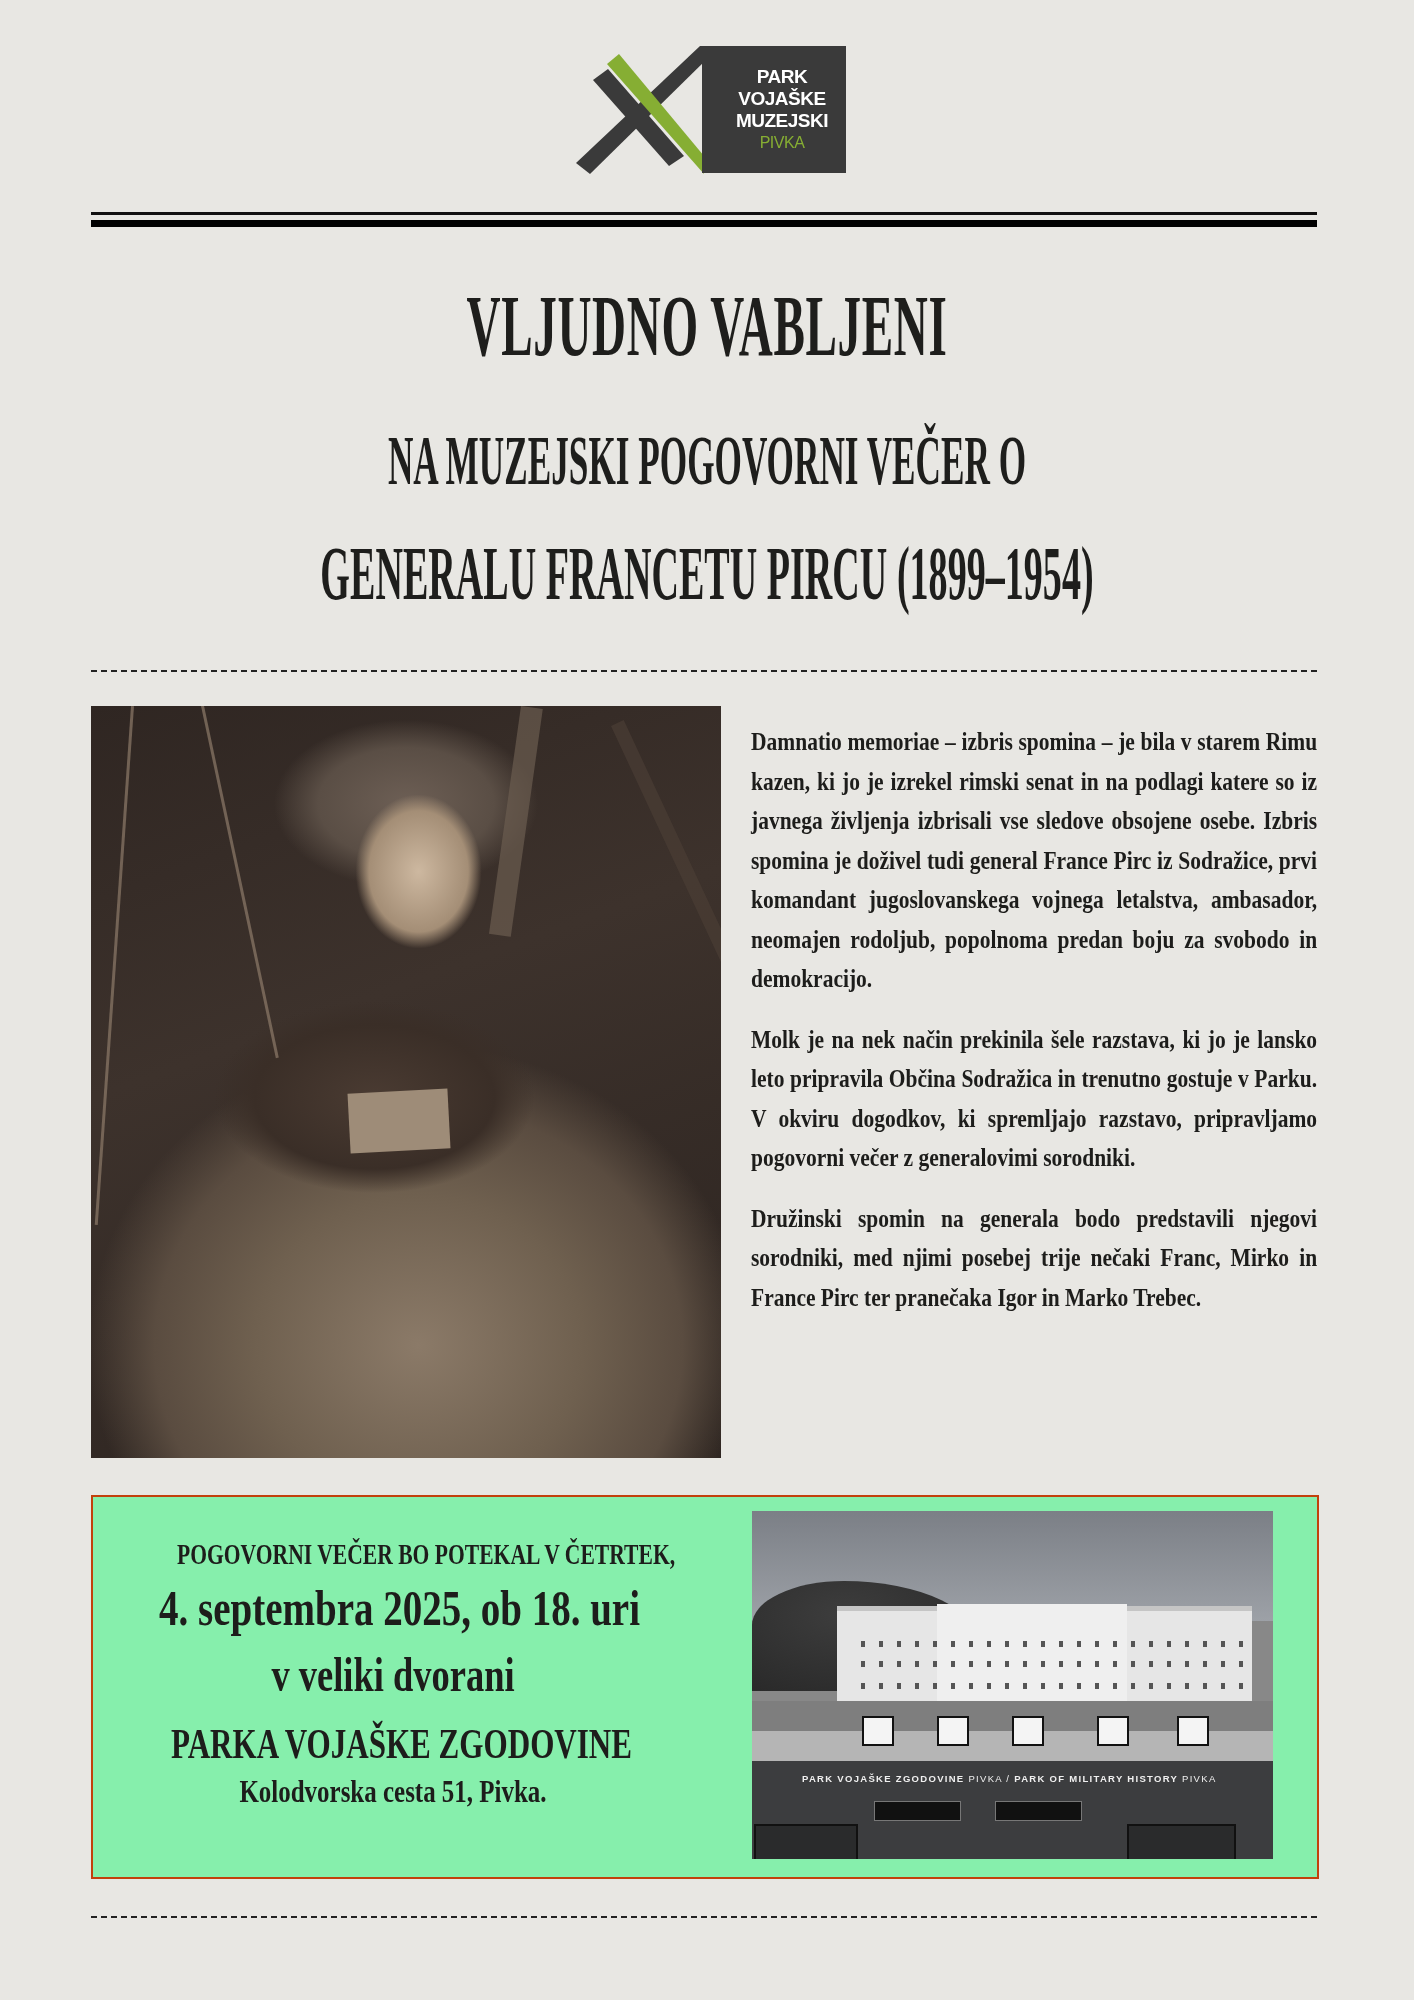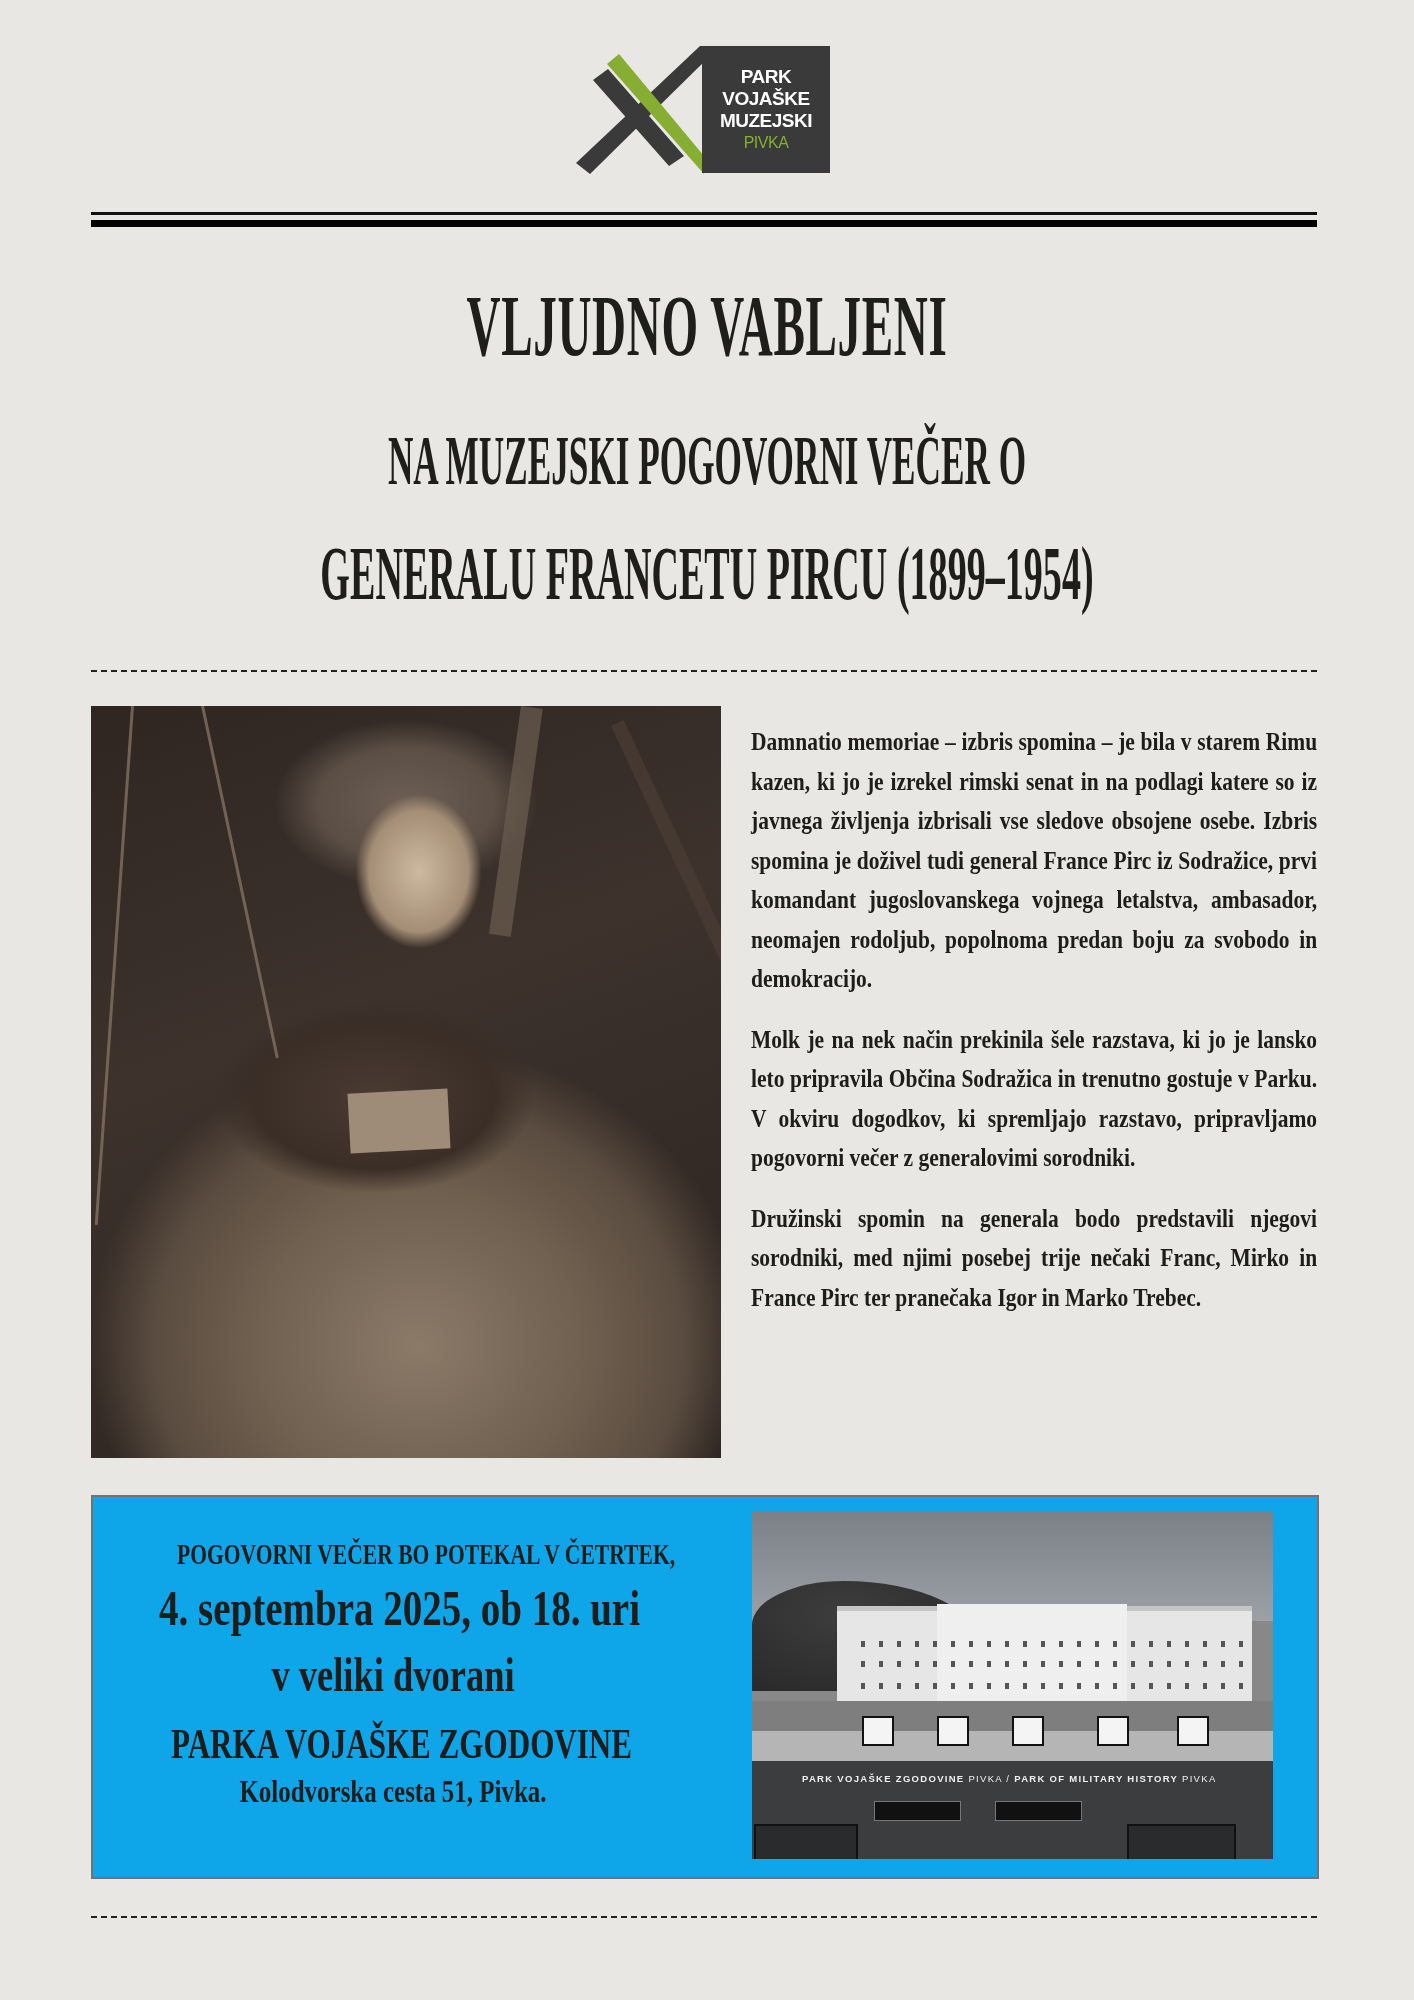--- a/index.html
+++ b/index.html
@@ -15,20 +15,21 @@
     position: absolute; left: 576px; top: 46px; width: 256px; height: 130px;
   }
   .logo svg { position: absolute; left: 0; top: 0; }
   .logo .box {
     position: absolute; left: 126px; top: 0; width: 128px; height: 127px;
     background: #3a3a3a;
     display: flex; flex-direction: column; align-items: center; justify-content: center;
     font-family: "Liberation Sans", "DejaVu Sans", sans-serif;
     color: #fff; font-weight: bold; line-height: 22px; font-size: 19px;
     letter-spacing: -0.5px;
+    padding-left: 16px;
   }
   .logo .box .l4 { color: #86ae33; font-weight: normal; font-size: 16px; }
 
   .rule-thin { position: absolute; left: 91px; width: 1226px; top: 212px; height: 3px; background: #111; }
   .rule-thick { position: absolute; left: 91px; width: 1226px; top: 220px; height: 7px; background: #000; }
 
   .title {
     position: absolute; left: 0; width: 1414px; text-align: center;
     font-family: "Liberation Serif", "DejaVu Serif", serif;
     font-weight: bold; color: #1e1e1c;
@@ -76,21 +77,21 @@
     margin-top: 20px;
   }
   .body-text p {
     margin: 0 0 21px 0;
     transform: scaleX(0.86); transform-origin: left top;
     width: 116.3%;
   }
 
   .info-box {
     position: absolute; left: 91px; top: 1495px; width: 1224px; height: 380px;
-    background: #0ea5e9; border: 2px solid #737373; text-decoration: underline;
+    background: #86efac; border: 2px solid #c2410c; text-decoration: underline;
   }
   .info-text {
     position: absolute; left: 0; top: 0; width: 600px; height: 100%;
     text-align: center;
   }
   .info-text div { position: absolute; left: 0; width: 600px; white-space: nowrap; transform-origin: center top; font-weight: bold; }
   .i1 { top: 40px; font-size: 30px; transform: scaleX(0.72); }
   .i2 { top: 82px; font-size: 50px; transform: scaleX(0.78); }
   .i3 { top: 150px; font-size: 48px; transform: scaleX(0.76); }
   .i4 { top: 223px; font-size: 42px; transform: scaleX(0.74); }

